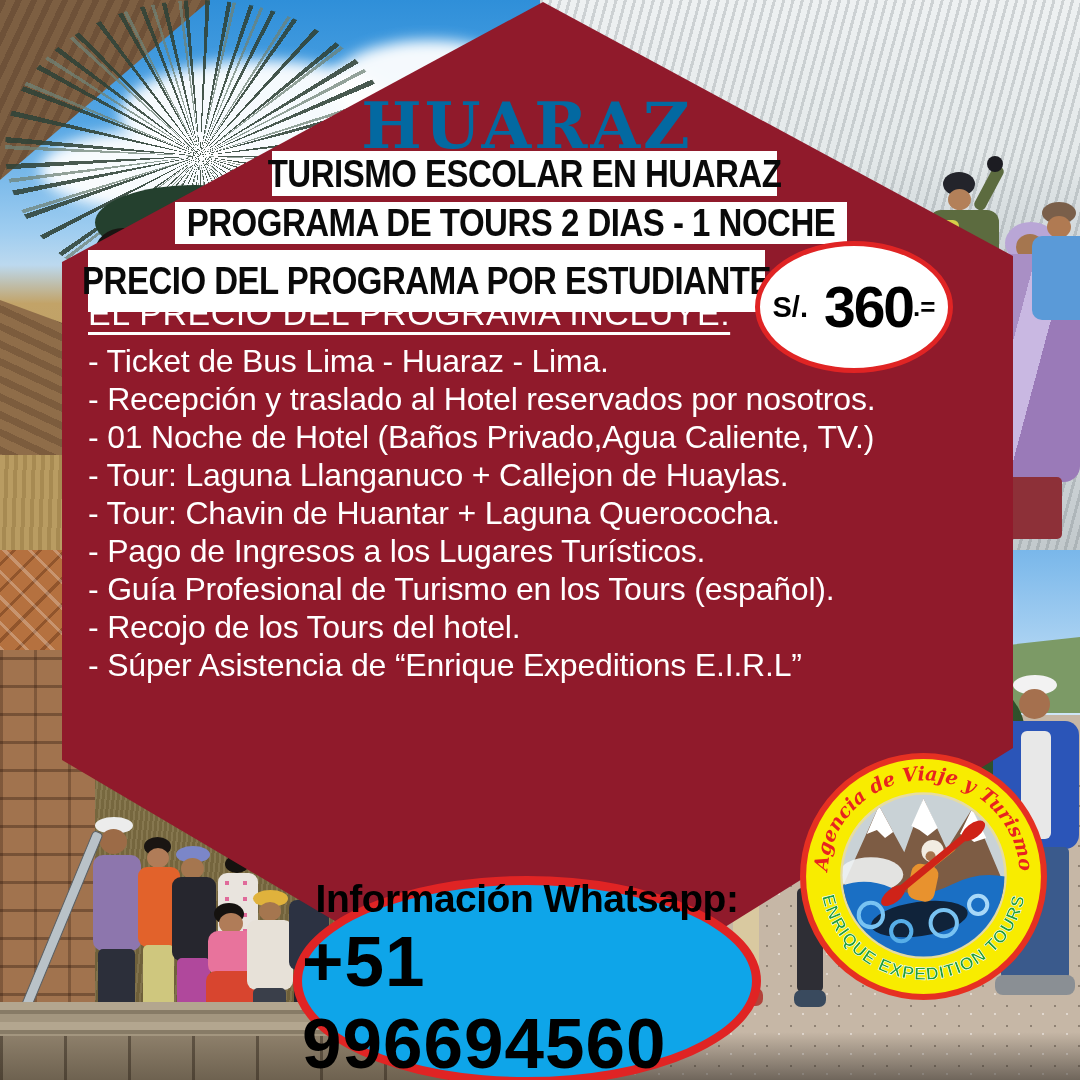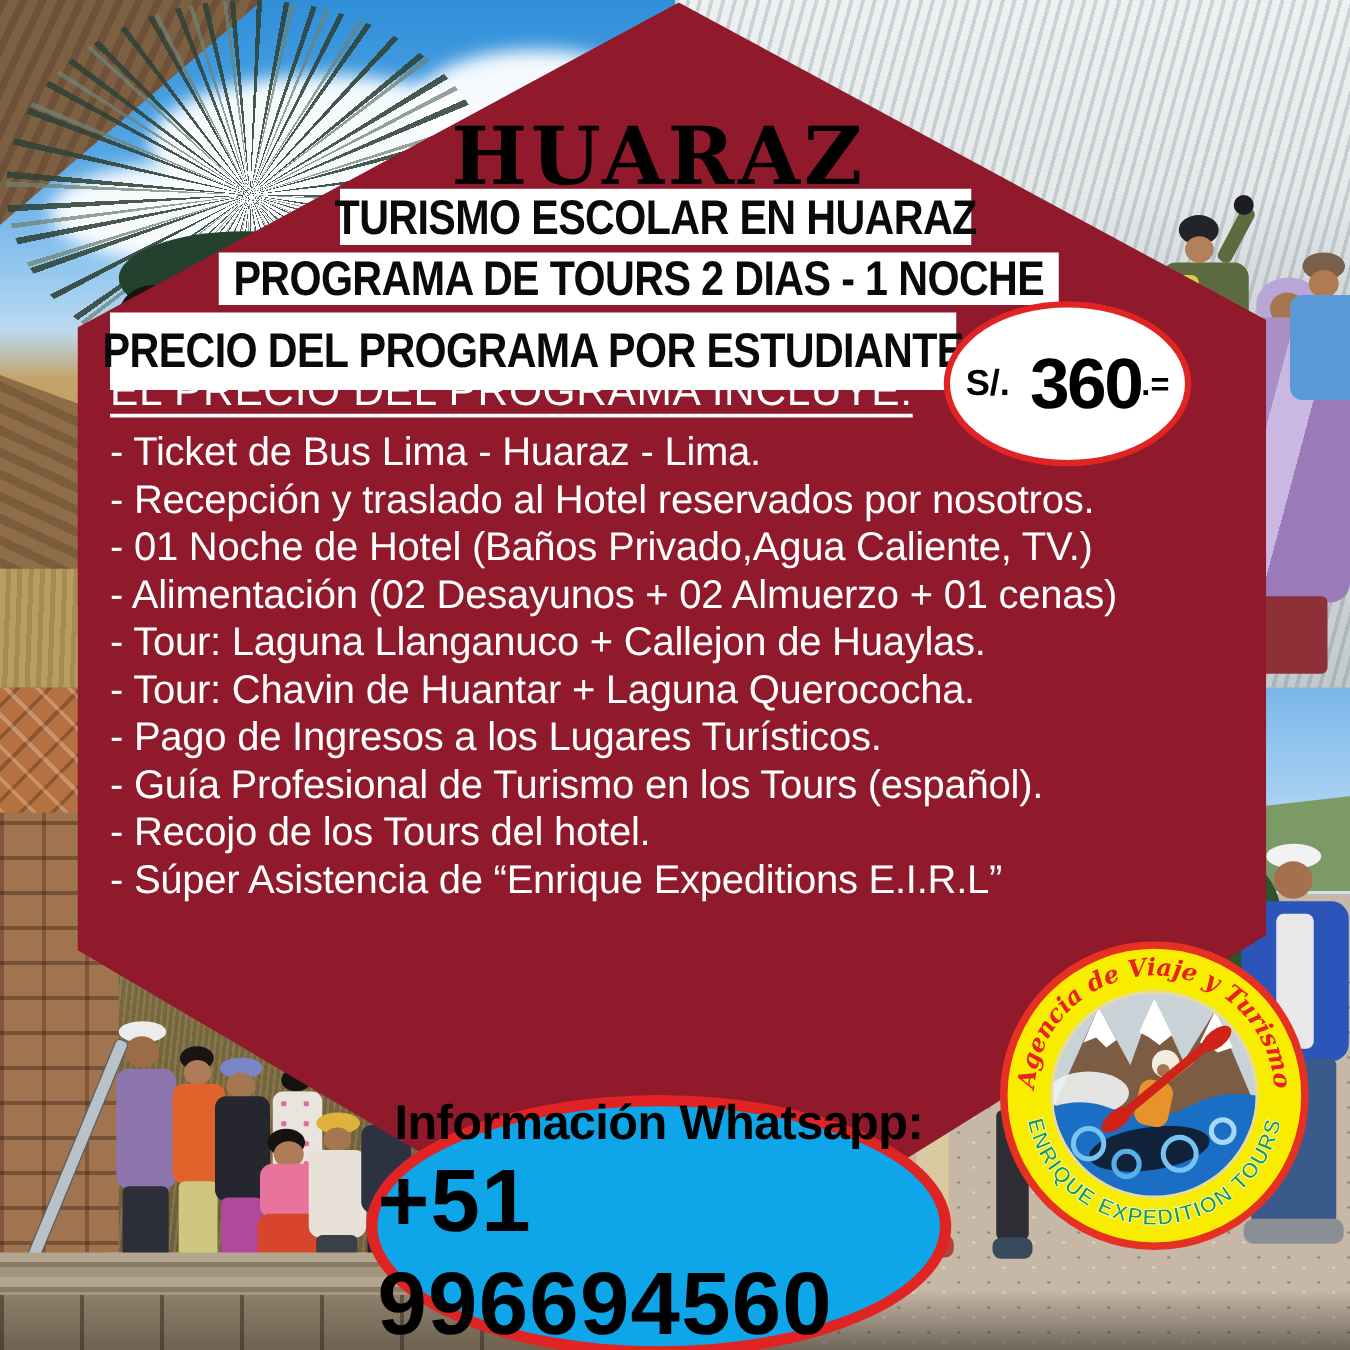--- a/index.html
+++ b/index.html
@@ -71,21 +71,21 @@
       radial-gradient(2px 2px at 18px 16px,rgba(255,255,255,.45) 50%,rgba(0,0,0,0) 60%);
     background-size:24px 20px;}
   .plaza-shadow{left:0;bottom:0;width:100%;height:48px;background:linear-gradient(180deg,rgba(40,35,30,0),rgba(40,35,30,.55));}
 
   
   #hexagon{position:absolute;inset:0;background:var(--maroon,#901a2b);z-index:10;
     clip-path:polygon(543px 2px,1013px 256px,1013px 748px,540px 1042px,62px 760px,62px 262px);}
 
   
   #title{position:absolute;left:222px;top:88px;width:610px;text-align:center;z-index:20;
-    font-family:"DejaVu Serif",serif;font-weight:900;font-size:64px;letter-spacing:3px;color:#000000;}
+    font-family:"DejaVu Serif",serif;font-weight:900;font-size:64px;letter-spacing:3px;color:#0369a1;}
   .banner{position:absolute;background:#fff;color:#0a0a0a;z-index:20;display:flex;align-items:center;justify-content:center;}
   .banner span{font-weight:700;font-size:33px;letter-spacing:-.5px;transform:scaleY(1.18);white-space:nowrap;}
   #banner-1{left:272px;top:151px;width:505px;height:45px;}
   #banner-2{left:175px;top:202px;width:672px;height:42px;}
   #banner-3{left:88px;top:250px;width:677px;height:62px;}
 
   
   #price{position:absolute;left:755px;top:241px;width:198px;height:132px;z-index:30;box-sizing:border-box;
     background:#fff;border:5px solid var(--bright-red,#e02a24);border-radius:50%;
     display:flex;align-items:center;justify-content:center;color:#000;}
@@ -261,21 +261,20 @@
       <span class="amt">360</span>
       <span class="suf">.=</span>
   </div>
 
   <div id="includes">
     <div id="inc-head">EL PRECIO DEL PROGRAMA INCLUYE:</div>
     <ul id="inc-list">
         <li>- Ticket de Bus Lima - Huaraz - Lima.</li>
         <li>- Recepción y traslado al Hotel reservados por nosotros.</li>
         <li>- 01 Noche de Hotel (Baños Privado,Agua Caliente, TV.)</li>
-        <li>- Alimentación (02 Desayunos + 02 Almuerzo + 01 cenas)</li>
         <li>- Tour: Laguna Llanganuco + Callejon de Huaylas.</li>
         <li>- Tour: Chavin de Huantar + Laguna Querococha.</li>
         <li>- Pago de Ingresos a los Lugares Turísticos.</li>
         <li>- Guía Profesional de Turismo en los Tours (español).</li>
         <li>- Recojo de los Tours del hotel.</li>
         <li>- Súper Asistencia de “Enrique Expeditions E.I.R.L”</li>
       </ul>
   </div>
 
   <div id="whatsapp">

